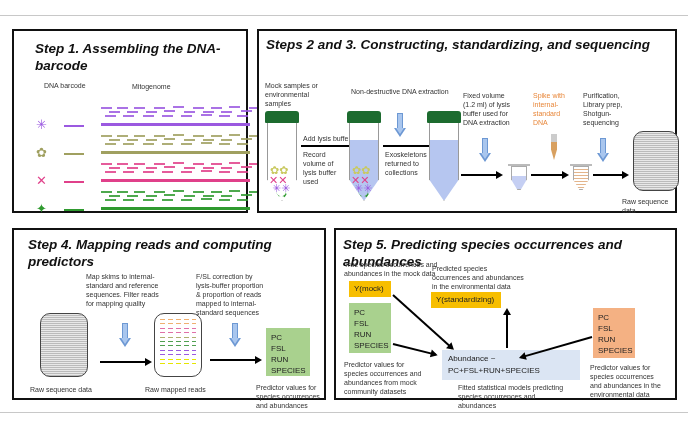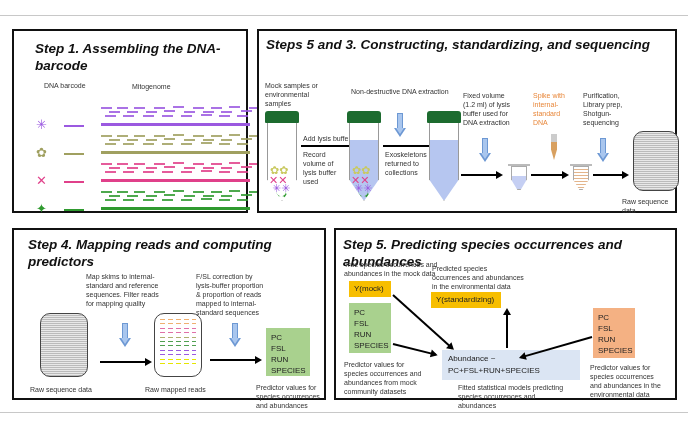--- a/index.html
+++ b/index.html
@@ -154,21 +154,21 @@
       <div class="dash" style="left: 148px; top: 168px; width: 11px; background: rgb(47, 154, 47); opacity: 0.85;"></div>
       <div class="dash" style="left: 167px; top: 168px; width: 11px; background: rgb(47, 154, 47); opacity: 0.85;"></div>
       <div class="dash" style="left: 187px; top: 167px; width: 11px; background: rgb(47, 154, 47); opacity: 0.85;"></div>
       <div class="dash" style="left: 205px; top: 168px; width: 11px; background: rgb(47, 154, 47); opacity: 0.85;"></div>
       <div class="dash" style="left: 223px; top: 168px; width: 11px; background: rgb(47, 154, 47); opacity: 0.85;"></div>
       <div class="bar" style="left: 87px; top: 176px; width: 149px; background: rgb(47, 154, 47);"></div>
     </div>
 </div>
 
 <div class="panel" style="left:257px;top:29px;width:420px;height:184px;">
-  <div class="ptitle" style="left:7px;top:5px;">Steps 5 and 3. Constructing, standardizing, and sequencing</div>
+  <div class="ptitle" style="left:7px;top:5px;">Steps 2 and 3. Constructing, standardizing, and sequencing</div>
   <div class="lbl" style="left:6px;top:50px;width:60px;">Mock samples or environmental samples</div>
   <div class="lbl" style="left:92px;top:56px;">Non-destructive DNA extraction</div>
   <div class="lbl" style="left:204px;top:60px;width:52px;">Fixed volume (1.2 ml) of lysis buffer used for DNA extraction</div>
   <div class="lbl" style="left:274px;top:60px;width:36px;color:#e8873a;">Spike with internal-standard DNA</div>
   <div class="lbl" style="left:324px;top:60px;width:50px;">Purification, Library prep, Shotgun-sequencing</div>
 
   <div class="tube" style="left:8px;top:80px;">
     <div class="cap"></div>
     <div class="body">
       <div class="bug" style="left:2px;top:42px;color:#c9c960;">✿✿</div>

